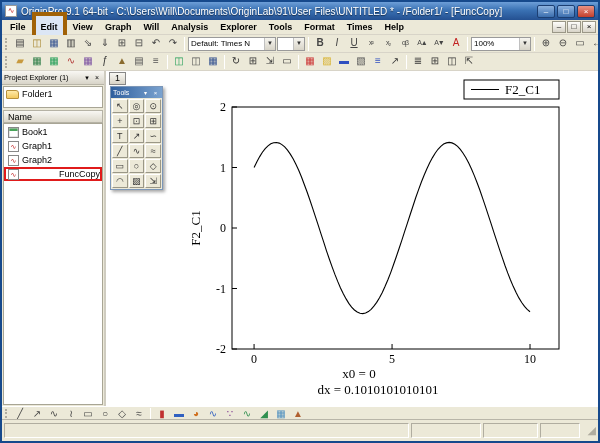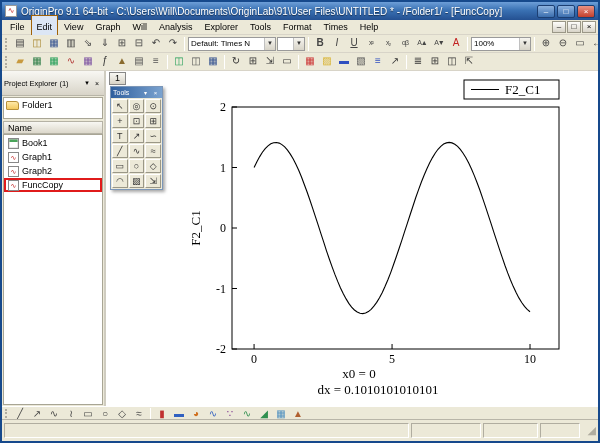--- a/index.html
+++ b/index.html
@@ -19,22 +19,22 @@
   .win-btns { display:flex; gap:2px; flex:none; }
   .win-btn { width:18px; height:13px; font-size:8px; line-height:11px; text-align:center;
     color:#fff; background:linear-gradient(180deg,#8db3e0,#3b6eae); border:1px solid #1c3f73;
     border-radius:2px; }
   .win-btn.close { background:linear-gradient(180deg,#ea9384,#c33f2c); }
 
   
   .menubar { position:absolute; top:18px; left:0; right:0; height:15px; background:#ece9d8;
     display:flex; align-items:center; font-size:9px; padding:0 2px; border-bottom:1px solid #d8d4c8; }
   #menu-items { display:flex; align-items:center; }
-  .menu-item { padding:6px 5px; border:1px solid transparent; }
-  .menu-item.active { border:1px solid #a16207; background:#dce6f5; }
+  .menu-item { padding:6px 5px; border:1px solid transparent;font-weight:bold; }
+  .menu-item.active { border:4px solid #a16207; background:#dce6f5; }
   .mdi-btns { margin-left:auto; display:flex; gap:1px; }
   .mdi-btn { width:14px; height:12px; border:1px solid #9a9787; font-size:8px; line-height:10px;
     text-align:center; background:linear-gradient(#fdfdfb,#d8d4c8); }
 
   
   .toolbar { position:absolute; left:0; right:0; background:#ece9d8; display:flex;
     align-items:center; gap:1px; padding:0 2px; border-bottom:1px solid #d8d4c8; }
   #toolbar1 { top:33px; height:18px; }
   #toolbar2 { top:51px; height:18px; }
   #bottom-toolbar { top:404px; height:17px; border-top:1px solid #fff; }
@@ -51,34 +51,34 @@
   .combo-text { flex:1; white-space:nowrap; overflow:hidden; }
   .combo-arrow { width:11px; height:12px; flex:none; background:linear-gradient(#f5f4ef,#d8d4c8);
     border-left:1px solid #c0c0c0; font-size:6px; line-height:11px; text-align:center; color:#333; }
 
   
   .main { position:absolute; top:69px; left:0; width:600px; height:335px; }
 
   
   .project-explorer { position:absolute; left:0; top:0; width:104px; height:335px;
     background:#ece9d8; border-right:2px solid #cfccc0; display:flex; flex-direction:column; }
-  .pe-header { height:25px; flex:none; background:linear-gradient(#f8f7f3,#d8d4c8);
+  .pe-header { height:14px; flex:none; background:linear-gradient(#f8f7f3,#d8d4c8);
     border-bottom:1px solid #b8b5a8; display:flex; align-items:center; font-size:7.5px; padding:0 2px; }
   .pe-title { flex:1; white-space:nowrap; overflow:hidden; }
   .pe-btn { width:10px; font-size:7px; text-align:center; flex:none; }
   .pe-folders { height:22px; flex:none; background:#fff; border:1px solid #a8a595; margin:1px; padding:2px 2px; }
   .folder-row { display:flex; align-items:center; gap:3px; font-size:9px; }
   .folder-icon { width:13px; height:9px; flex:none;
     background:linear-gradient(#ffe9a8,#f3c95f); border:1px solid #b8903a; border-radius:1px 3px 1px 1px; }
   .pe-name-header { height:13px; flex:none; background:linear-gradient(#f8f7f3,#dcd8cb);
     border:1px solid #b5b2a5; font-size:9px; padding-left:4px; display:flex; align-items:flex-end; margin:1px 1px 0; }
   .pe-list { flex:1; background:#fff; border:1px solid #a8a595; margin:0 1px 1px; padding-top:1px; overflow:hidden; }
   .pe-item { display:flex; align-items:center; gap:3px; font-size:9px; height:14px;
     padding-left:2px; border:2px solid transparent; }
-  .pe-item.highlight { border-color:#e01b1b; }
+  .pe-item.highlight { border-color:#e01b1b;justify-content:space-between; }
   .pe-icon { width:11px; height:11px; flex:none; border:1px solid #888; background:#fff;
     font-size:7px; line-height:9px; text-align:center; }
   .pe-icon.workbook { background:linear-gradient(180deg,#4aa45a 0 3px,#fff 3px);
     box-shadow:inset 0 0 0 .5px #ccc; }
   .pe-icon.graph { color:#c02020; }
 
   
   .canvas { position:absolute; left:104px; top:0; right:0; bottom:0; background:#fff; }
   .layer-btn { position:absolute; left:3px; top:1px; width:17px; height:13px; z-index:3;
     background:linear-gradient(#f8f7f3,#d8d4c8); border:1px solid #888; font-size:9px;

